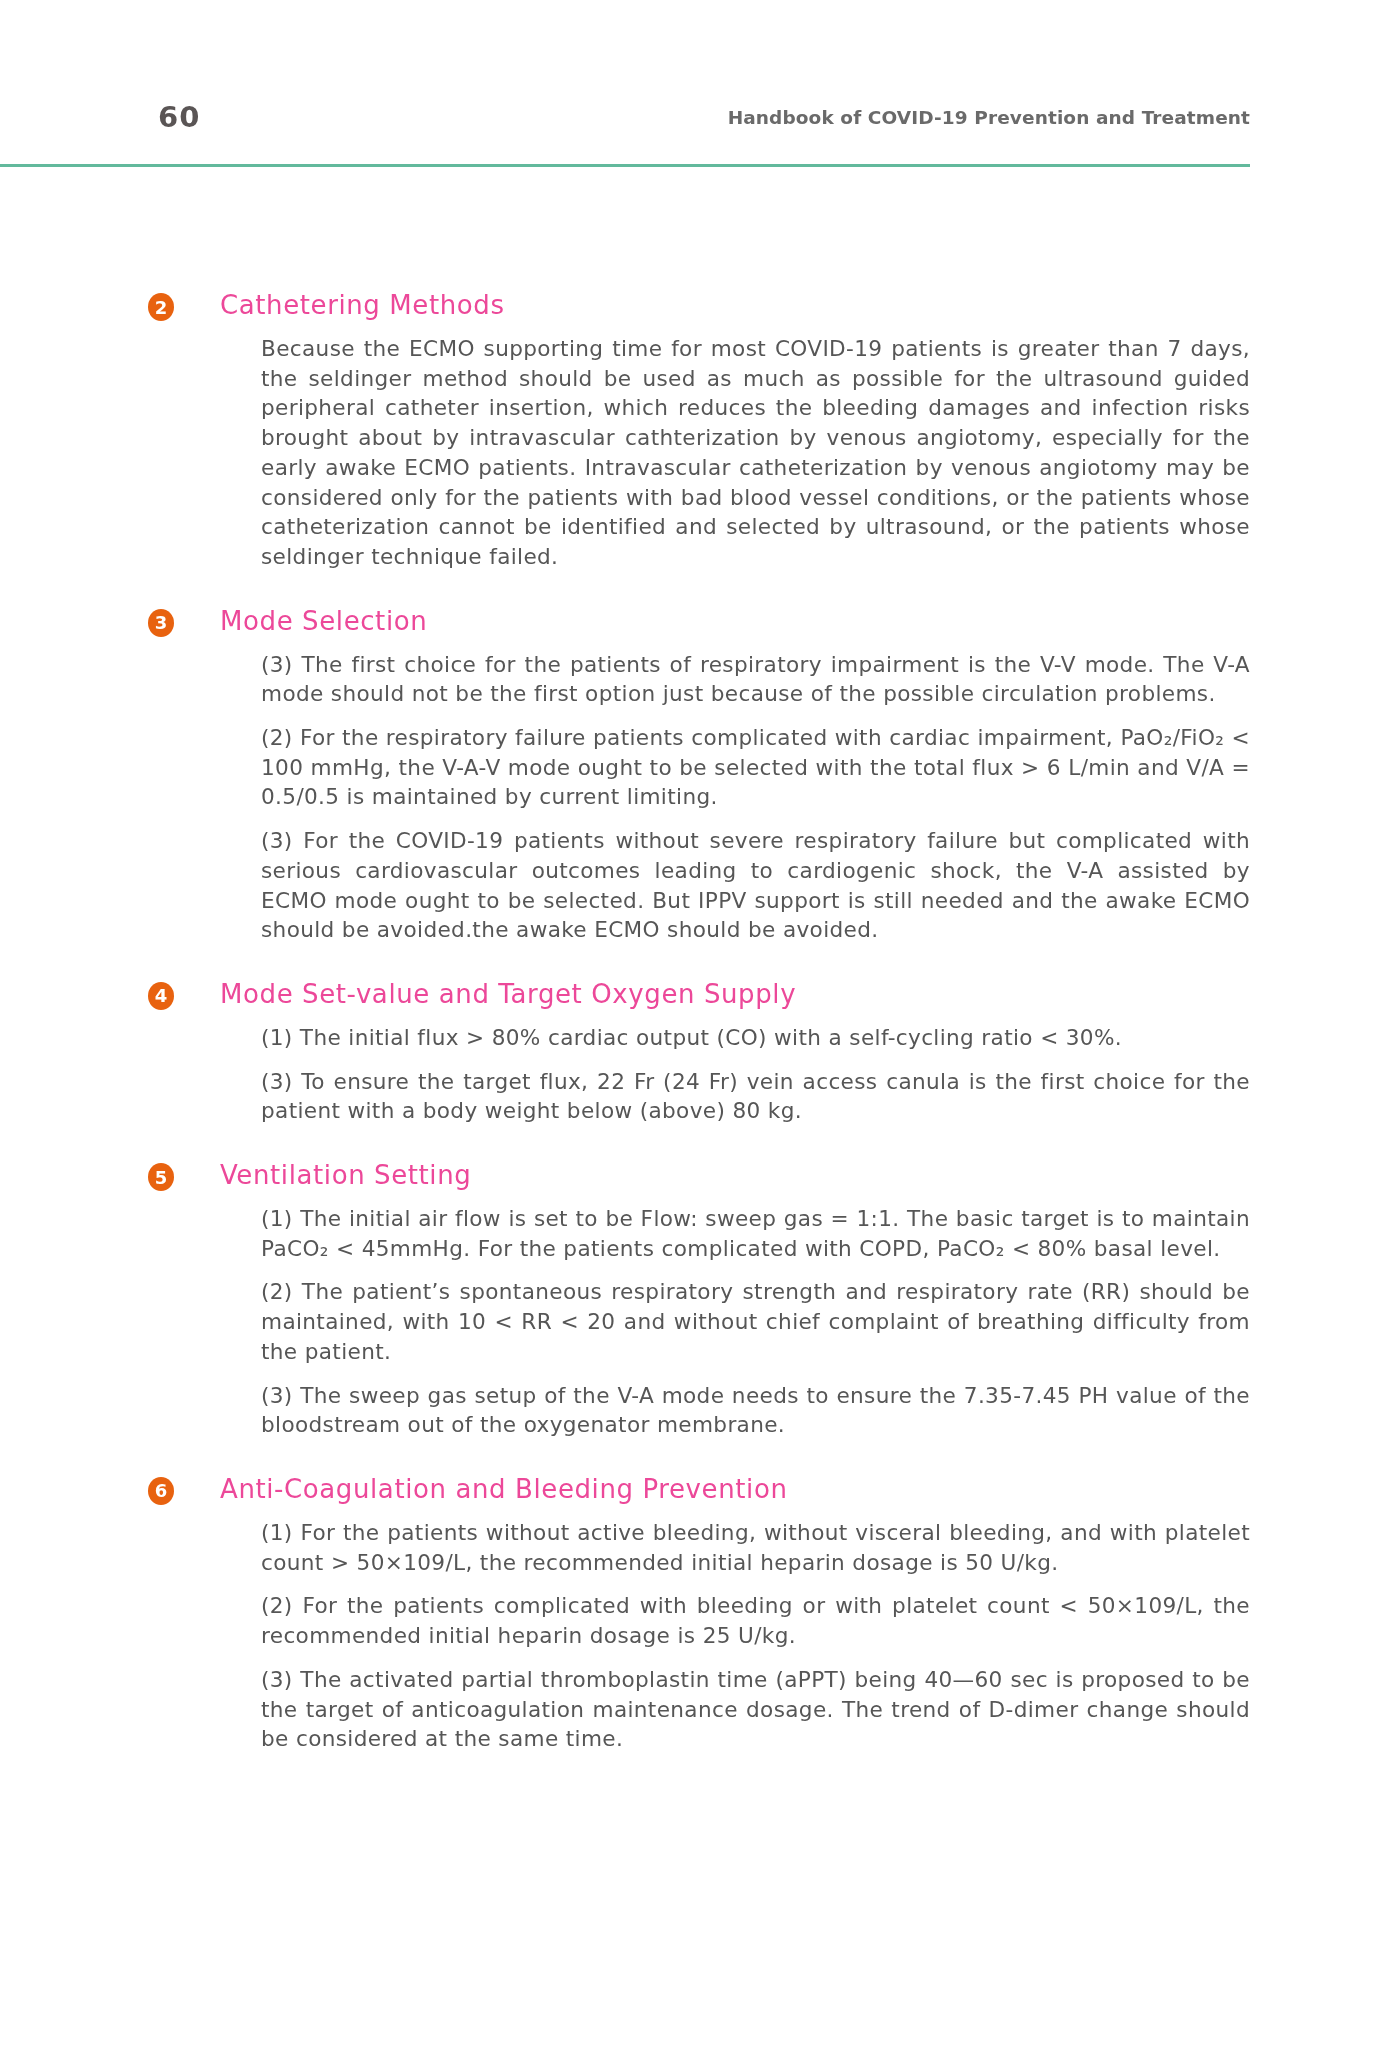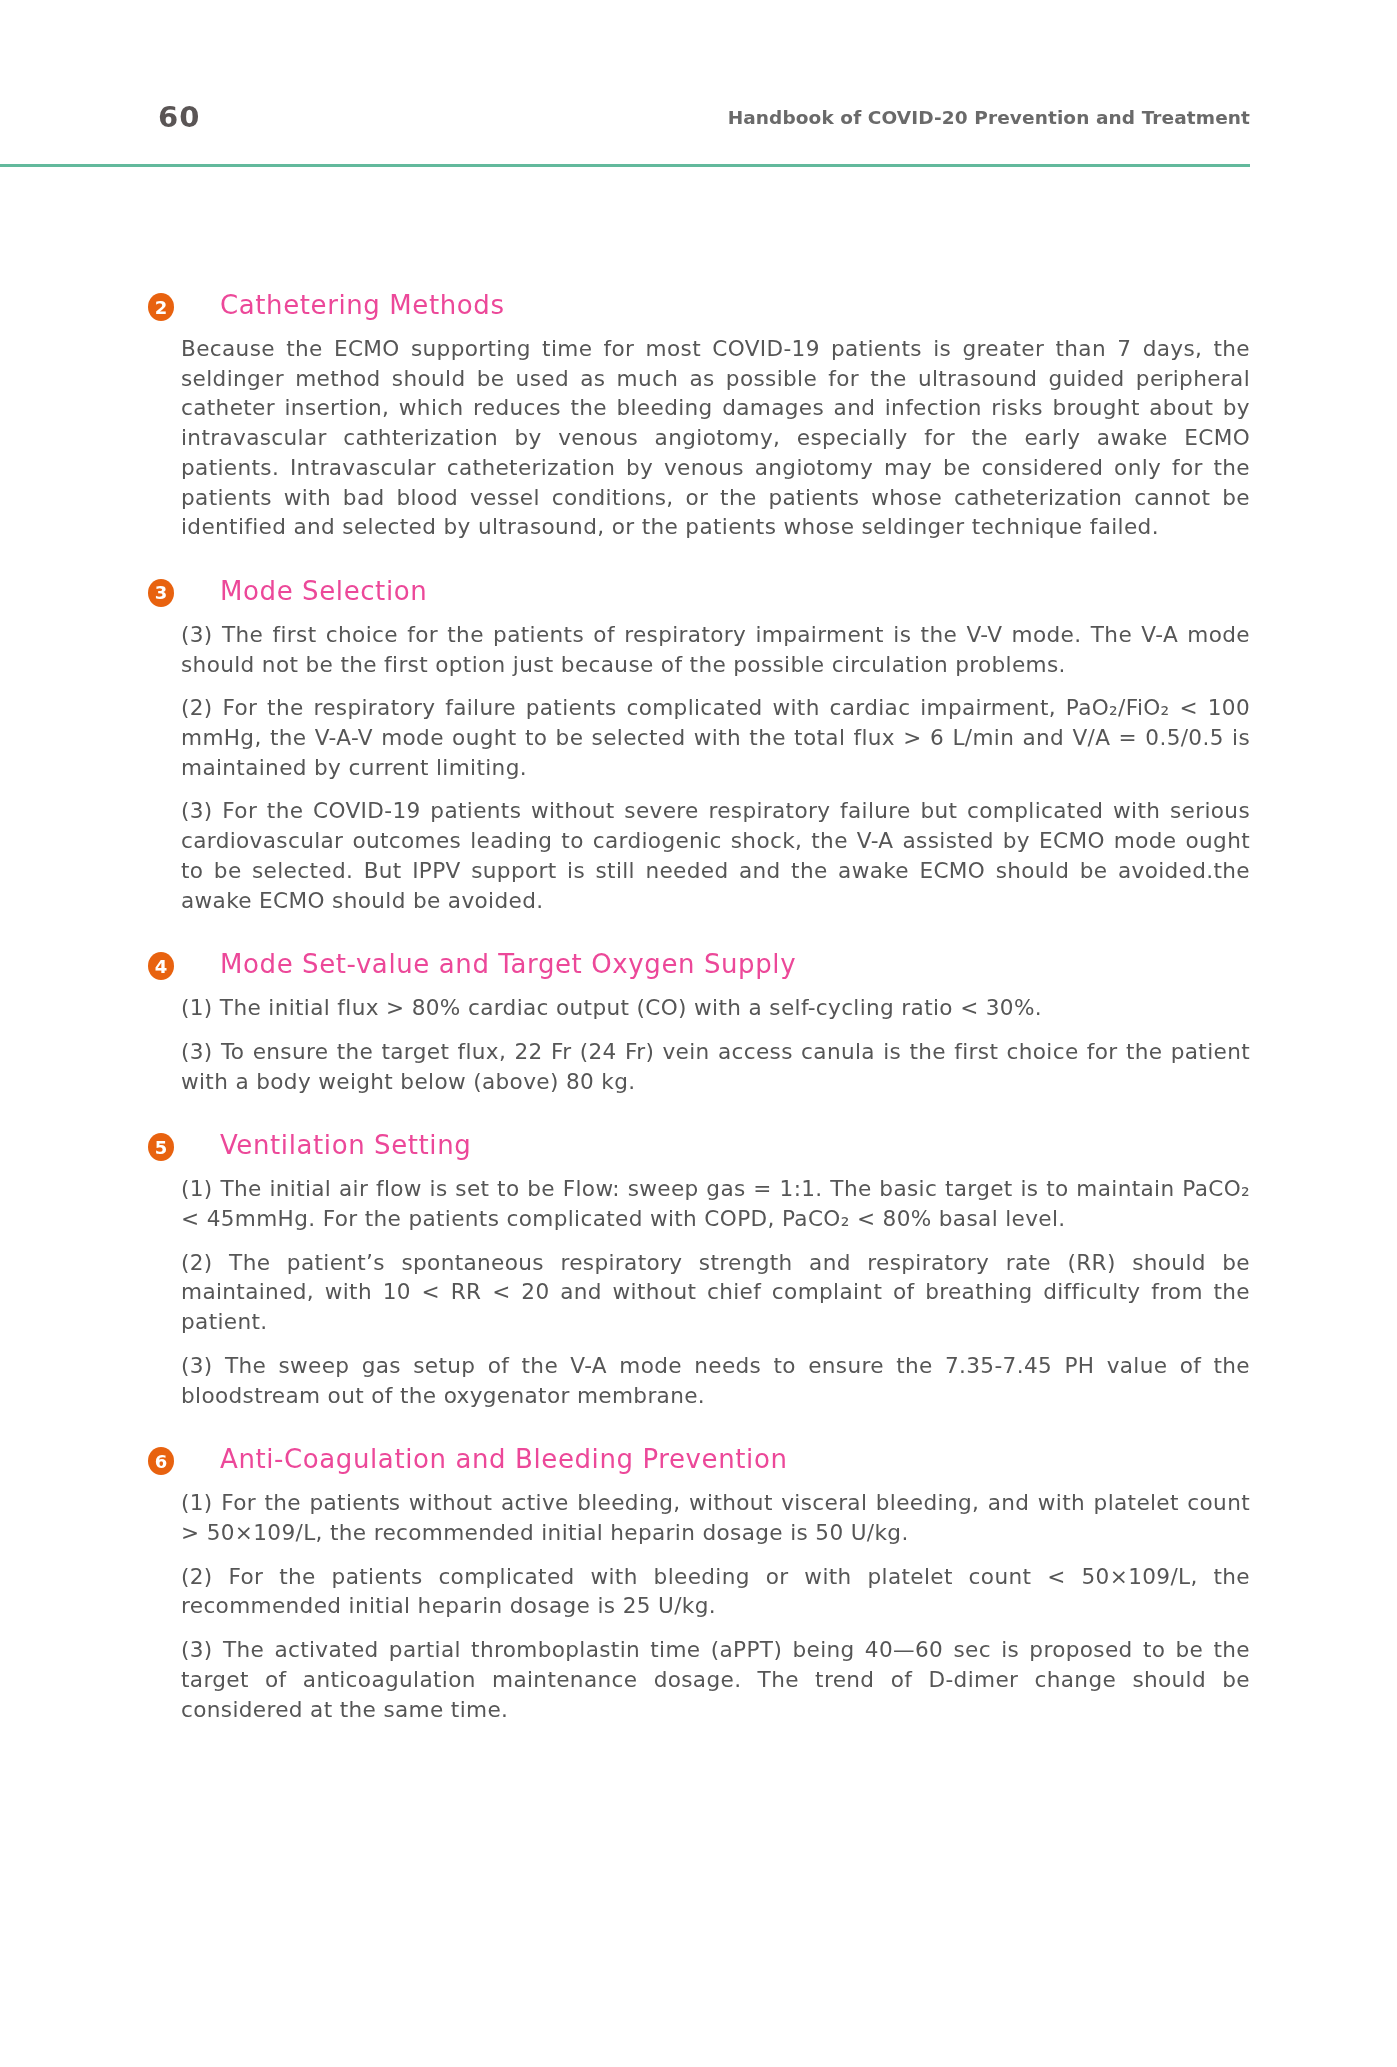--- a/index.html
+++ b/index.html
@@ -13,31 +13,31 @@
   .header-rule { position: absolute; left: 0; top: 164px; width: 1250px; height: 3px; background: #62b99c; }
 
   .content { position: absolute; left: 147px; top: 288px; width: 1103px; }
   .section { position: relative; margin-bottom: 32px; }
   .section-head { position: relative; height: 38px; display: flex; align-items: center; }
   .badge { position: absolute; left: 1px; top: 5px; width: 26px; height: 28px; border-radius: 50%;
            background: #e8620f; color: #ffffff; font-size: 18px; font-weight: bold;
            display: flex; align-items: center; justify-content: center; }
   .section-title { position: absolute; left: 73px; top: 2px; font-size: 26px; color: #ec4899;
                    letter-spacing: 0.6px; white-space: nowrap; }
-  .section-body { margin-left: 34px; margin-top: 8px; }
+  .section-body { margin-left: 114px; margin-top: 8px; }
   .para { font-size: 21.6px; line-height: 29.7px; color: #565656; text-align: justify;
           letter-spacing: 0.35px; margin: 0 0 14px 0; }
   .para:last-child { margin-bottom: 0; }
 </style>
 </head>
 <body>
 
 <div class="page-header">
   <div class="page-number">60</div>
-  <div class="running-title">Handbook of COVID-20 Prevention and Treatment</div>
+  <div class="running-title">Handbook of COVID-19 Prevention and Treatment</div>
   <div class="header-rule"></div>
 </div>
 
 <div class="content">
 
   <div class="section">
     <div class="section-head">
       <div class="badge">2</div>
       <div class="section-title">Cathetering Methods</div>
     </div>

